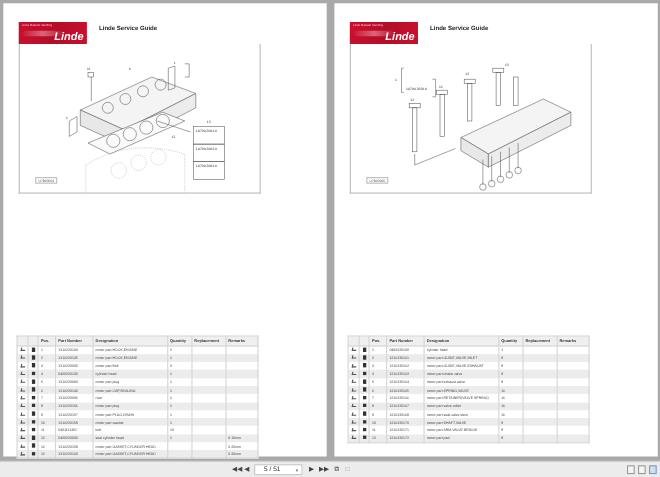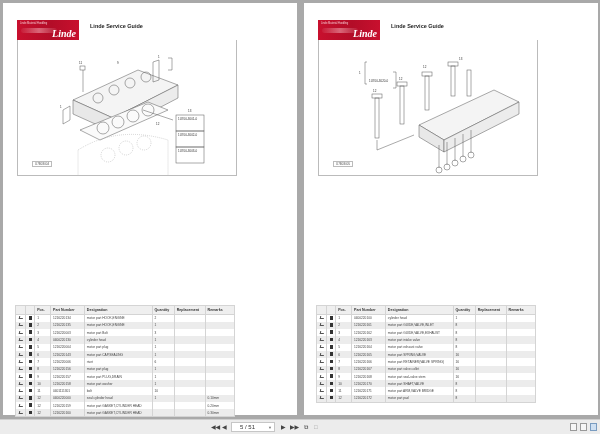--- a/index.html
+++ b/index.html
@@ -4,21 +4,21 @@
 <style>
   * { box-sizing: border-box; margin: 0; padding: 0; }
   body { width: 600px; height: 434px; background: #a9a9a9; font-family: "Liberation Sans", sans-serif; position: relative; overflow: hidden; }
   .viewer { position: absolute; left: 0; top: 0; width: 600px; height: 419px; background: #a9a9a9; }
   .page { position: absolute; top: 3px; width: 294px; height: 412px; background: #fff; }
   .page.left { left: 3px; }
   .page.right { left: 304px; }
   .logo { position: absolute; left: 14px; top: 17px; width: 62px; height: 20px; background: linear-gradient(90deg,#c8102e 0%,#b30d28 55%,#c8102e 100%); overflow: hidden; }
   .logo .tag { position: absolute; left: 3px; top: 2px; font-size: 2.6px; color: #f5c8cf; }
   .logo .streak { position: absolute; left: 4px; top: 8px; width: 36px; height: 5px; background: linear-gradient(90deg, rgba(255,255,255,0.05), rgba(255,210,215,0.45), rgba(255,255,255,0.05)); border-radius: 3px; }
-  .logo .brand { position: absolute; right: 3px; bottom: 1px; font-family: Liberation Serif, serif; font-style: italic; font-weight: bold; font-size: 10px; color: #fff; }
+  .logo .brand { position: absolute; right: 3px; bottom: 1px; font-family: Liberation Sans, sans-serif; font-style: italic; font-weight: bold; font-size: 10px; color: #fff; }
   .guide-title { position: absolute; left: 87px; top: 20px; font-size: 5.5px; font-weight: bold; color: #222; }
   .drawing { position: absolute; left: 14px; top: 37px; width: 220px; height: 136px; border: 1px solid #bbb; border-top: none; background: #fff; overflow: hidden; }
   .drawing svg { position: absolute; left: 0; top: 0; }
   .drawing-id { position: absolute; left: 14px; bottom: 8px; font-size: 3px; color: #555; border: 1px solid #bbb; padding: 0 2px; }
   table.parts { position: absolute; left: 12px; top: 302px; width: 220px; border-collapse: collapse; font-size: 3.2px; color: #444; }
   table.parts th { background: #efefef; font-weight: bold; color: #333; font-size: 3.6px; text-align: left; padding: 1.3px 2px; border: 0.5px solid #d4d4d4; height: 9px; }
   table.parts td { padding: 0 2px; height: 7.3px; border-left: 0.5px solid #d4d4d4; border-right: 0.5px solid #d4d4d4; }
   table.parts tr:nth-child(even) td { background: #ececec; }
   table.parts tr:last-child td { border-bottom: 0.5px solid #d4d4d4; }
   .ic-cart { display: inline-block; width: 4px; height: 3px; border-bottom: 1px solid #555; border-left: 0.5px solid #555; transform: skewX(-10deg); }

